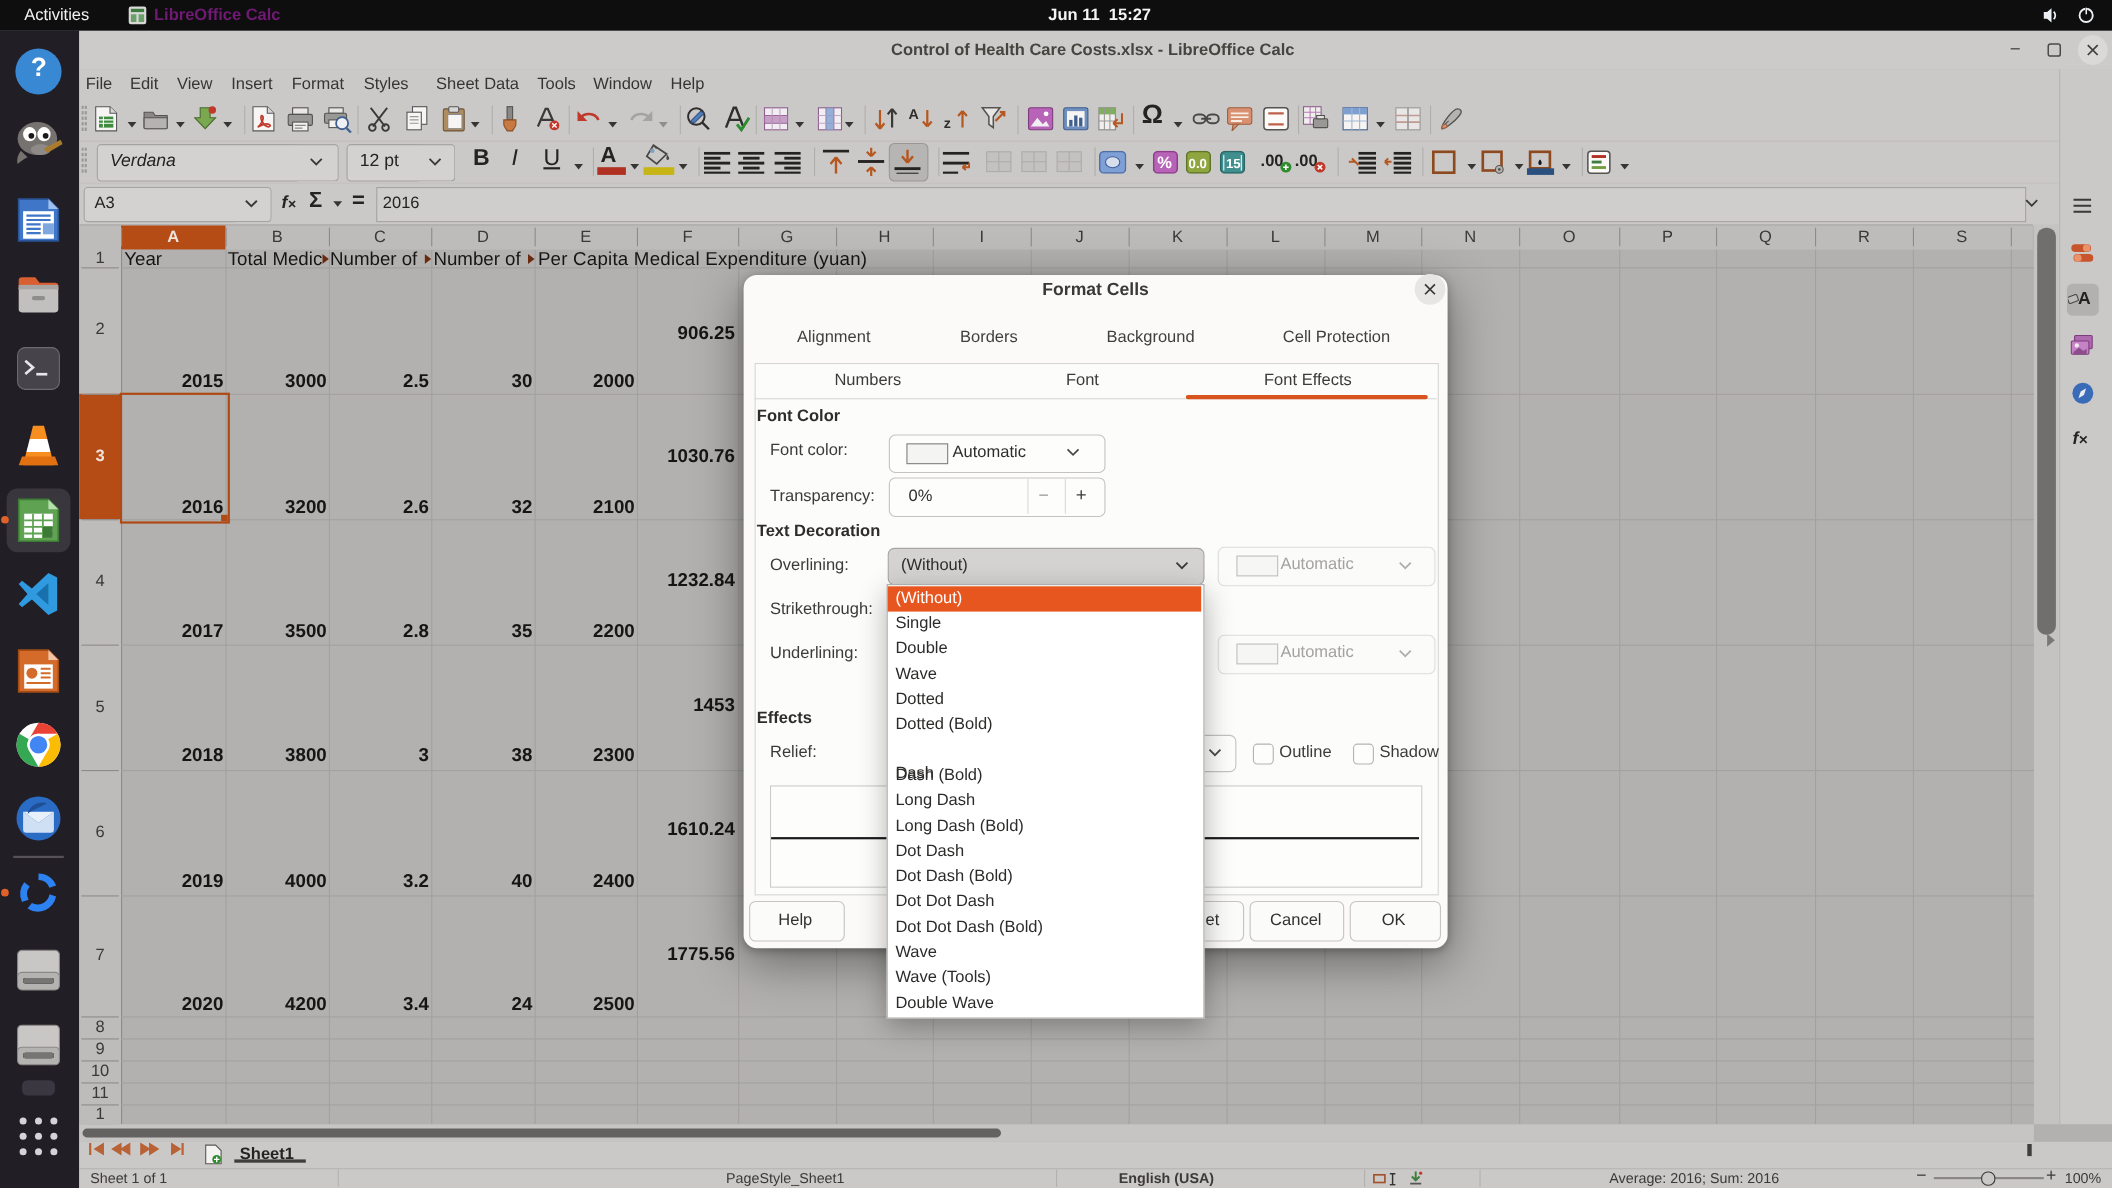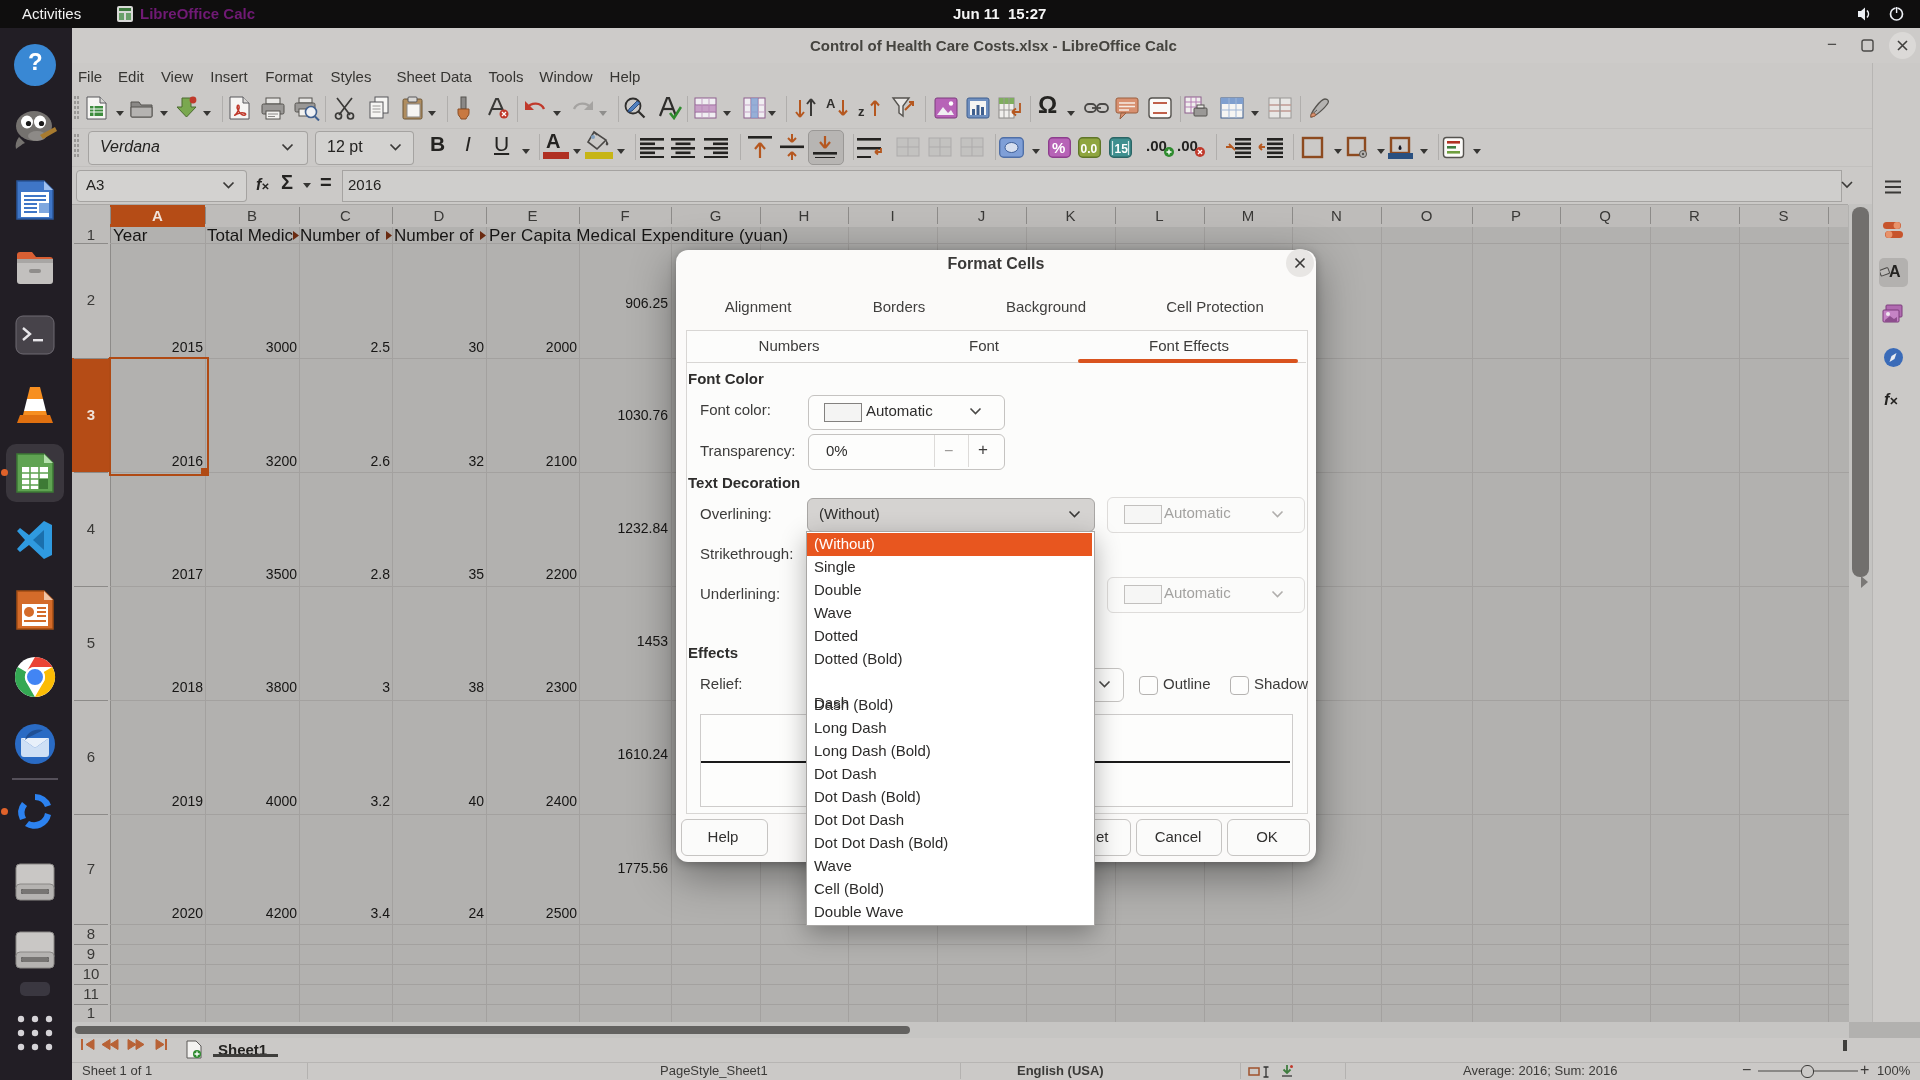--- a/index.html
+++ b/index.html
@@ -3,21 +3,21 @@
 <style>
 html,body{margin:0;padding:0;}
 body{width:1920px;height:1080px;position:relative;overflow:hidden;background:#b2b1af;font-family:"Liberation Sans",sans-serif;}
 .a{position:absolute;}
 .t{position:absolute;white-space:nowrap;line-height:20px;height:20px;}
 .dd{position:absolute;width:0;height:0;border-left:4px solid transparent;border-right:4px solid transparent;border-top:5px solid #363533;}
 .ddg{position:absolute;width:0;height:0;border-left:4px solid transparent;border-right:4px solid transparent;border-top:5px solid #8f8e8c;}
 .sep{position:absolute;width:1px;background:#b0aeac;}
 .vline{position:absolute;width:1px;background:#a3a19f;}
 .hline{position:absolute;height:1px;background:#a3a19f;}
-.cellr{position:absolute;text-align:right;font-size:14px;color:#161514;line-height:20px;}
+.cellr{position:absolute;text-align:right;font-size:17px;color:#161514;line-height:20px;font-weight:bold;}
 .hdt{position:absolute;font-size:15px;color:#3a3937;line-height:23px;text-align:center;}
 .rowt{position:absolute;font-size:15px;color:#3a3937;line-height:20px;text-align:center;width:38px;left:72px;}
 svg{position:absolute;}
 </style></head><body>
 
 <div class="a" style="left:0;top:0;width:1920px;height:28px;background:#0f0e0e;"></div>
 <div class="t" style="left:22px;top:4px;font-size:15px;color:#f2f2f2;">Activities</div>
 <svg style="left:116px;top:5px" width="18" height="18">
     <rect x="1" y="1" width="16" height="16" rx="2" fill="#d8d8d6"></rect>
     <rect x="3" y="3" width="12" height="3" fill="#3d7a3d"></rect>
@@ -864,14 +864,14 @@
 <div class="t" style="left:814px;top:649px;font-size:15px;color:#2c2b2a;">Dotted (Bold)</div>
 <div class="t" style="left:814px;top:672px;font-size:15px;color:#2c2b2a;margin-top:21px;">Dash</div>
 <div class="t" style="left:814px;top:695px;font-size:15px;color:#2c2b2a;">Dash (Bold)</div>
 <div class="t" style="left:814px;top:718px;font-size:15px;color:#2c2b2a;">Long Dash</div>
 <div class="t" style="left:814px;top:741px;font-size:15px;color:#2c2b2a;">Long Dash (Bold)</div>
 <div class="t" style="left:814px;top:764px;font-size:15px;color:#2c2b2a;">Dot Dash</div>
 <div class="t" style="left:814px;top:787px;font-size:15px;color:#2c2b2a;">Dot Dash (Bold)</div>
 <div class="t" style="left:814px;top:810px;font-size:15px;color:#2c2b2a;">Dot Dot Dash</div>
 <div class="t" style="left:814px;top:833px;font-size:15px;color:#2c2b2a;">Dot Dot Dash (Bold)</div>
 <div class="t" style="left:814px;top:856px;font-size:15px;color:#2c2b2a;">Wave</div>
-<div class="t" style="left:814px;top:879px;font-size:15px;color:#2c2b2a;">Cell (Bold)</div>
+<div class="t" style="left:814px;top:879px;font-size:15px;color:#2c2b2a;">Wave (Tools)</div>
 <div class="t" style="left:814px;top:902px;font-size:15px;color:#2c2b2a;">Double Wave</div>
 
 </body></html>

